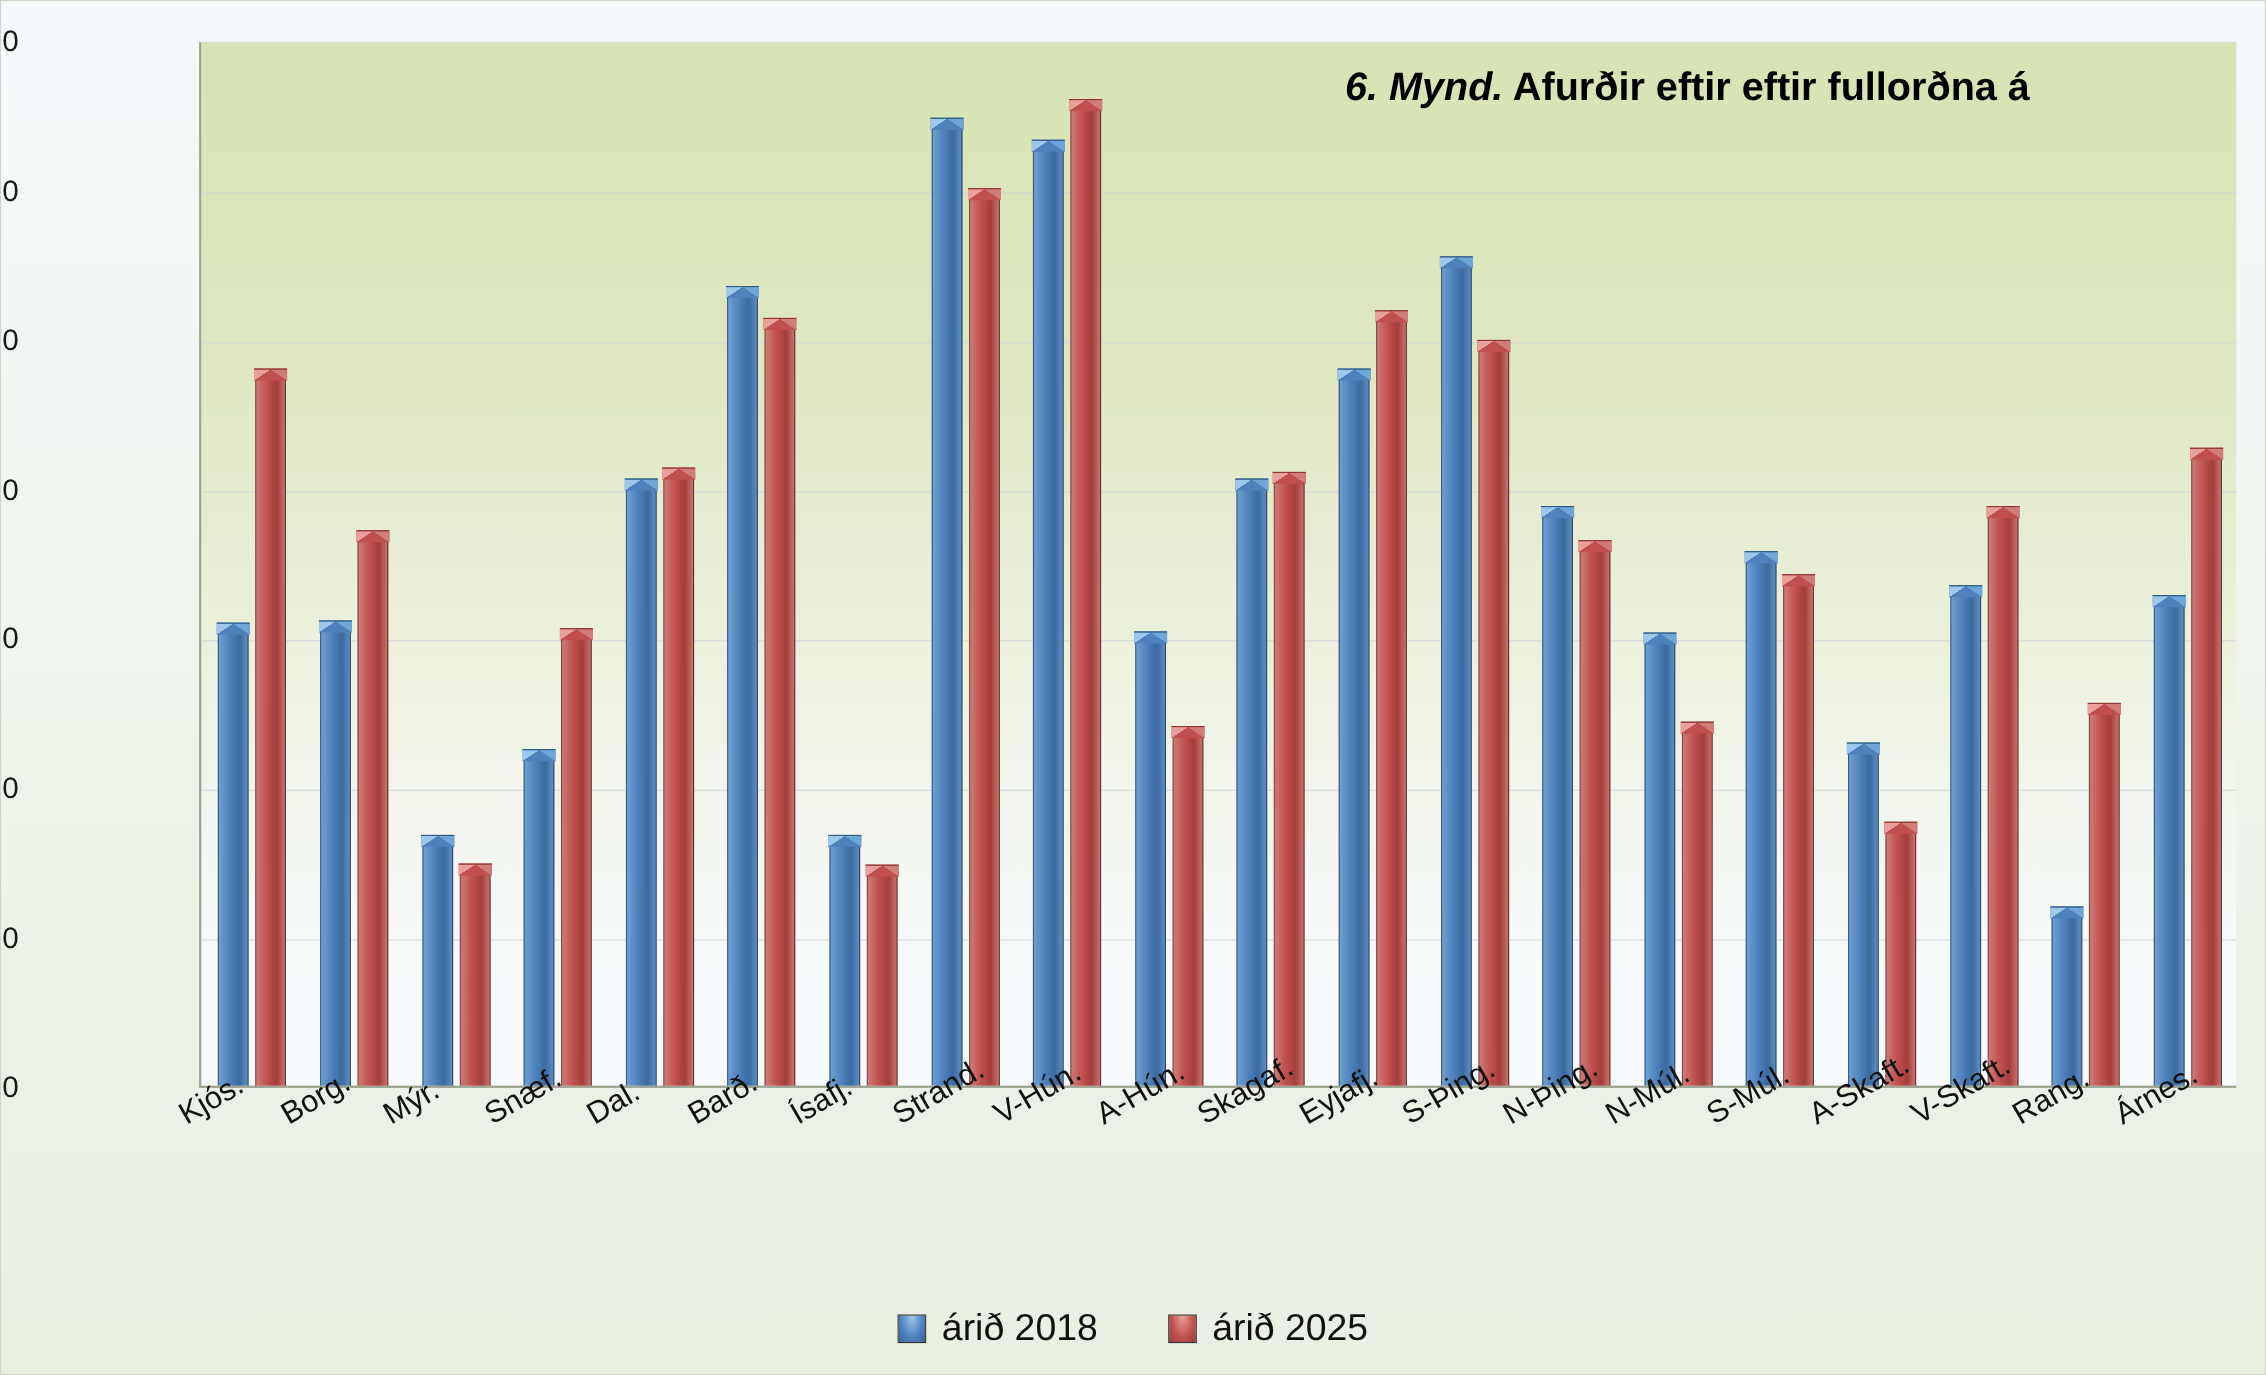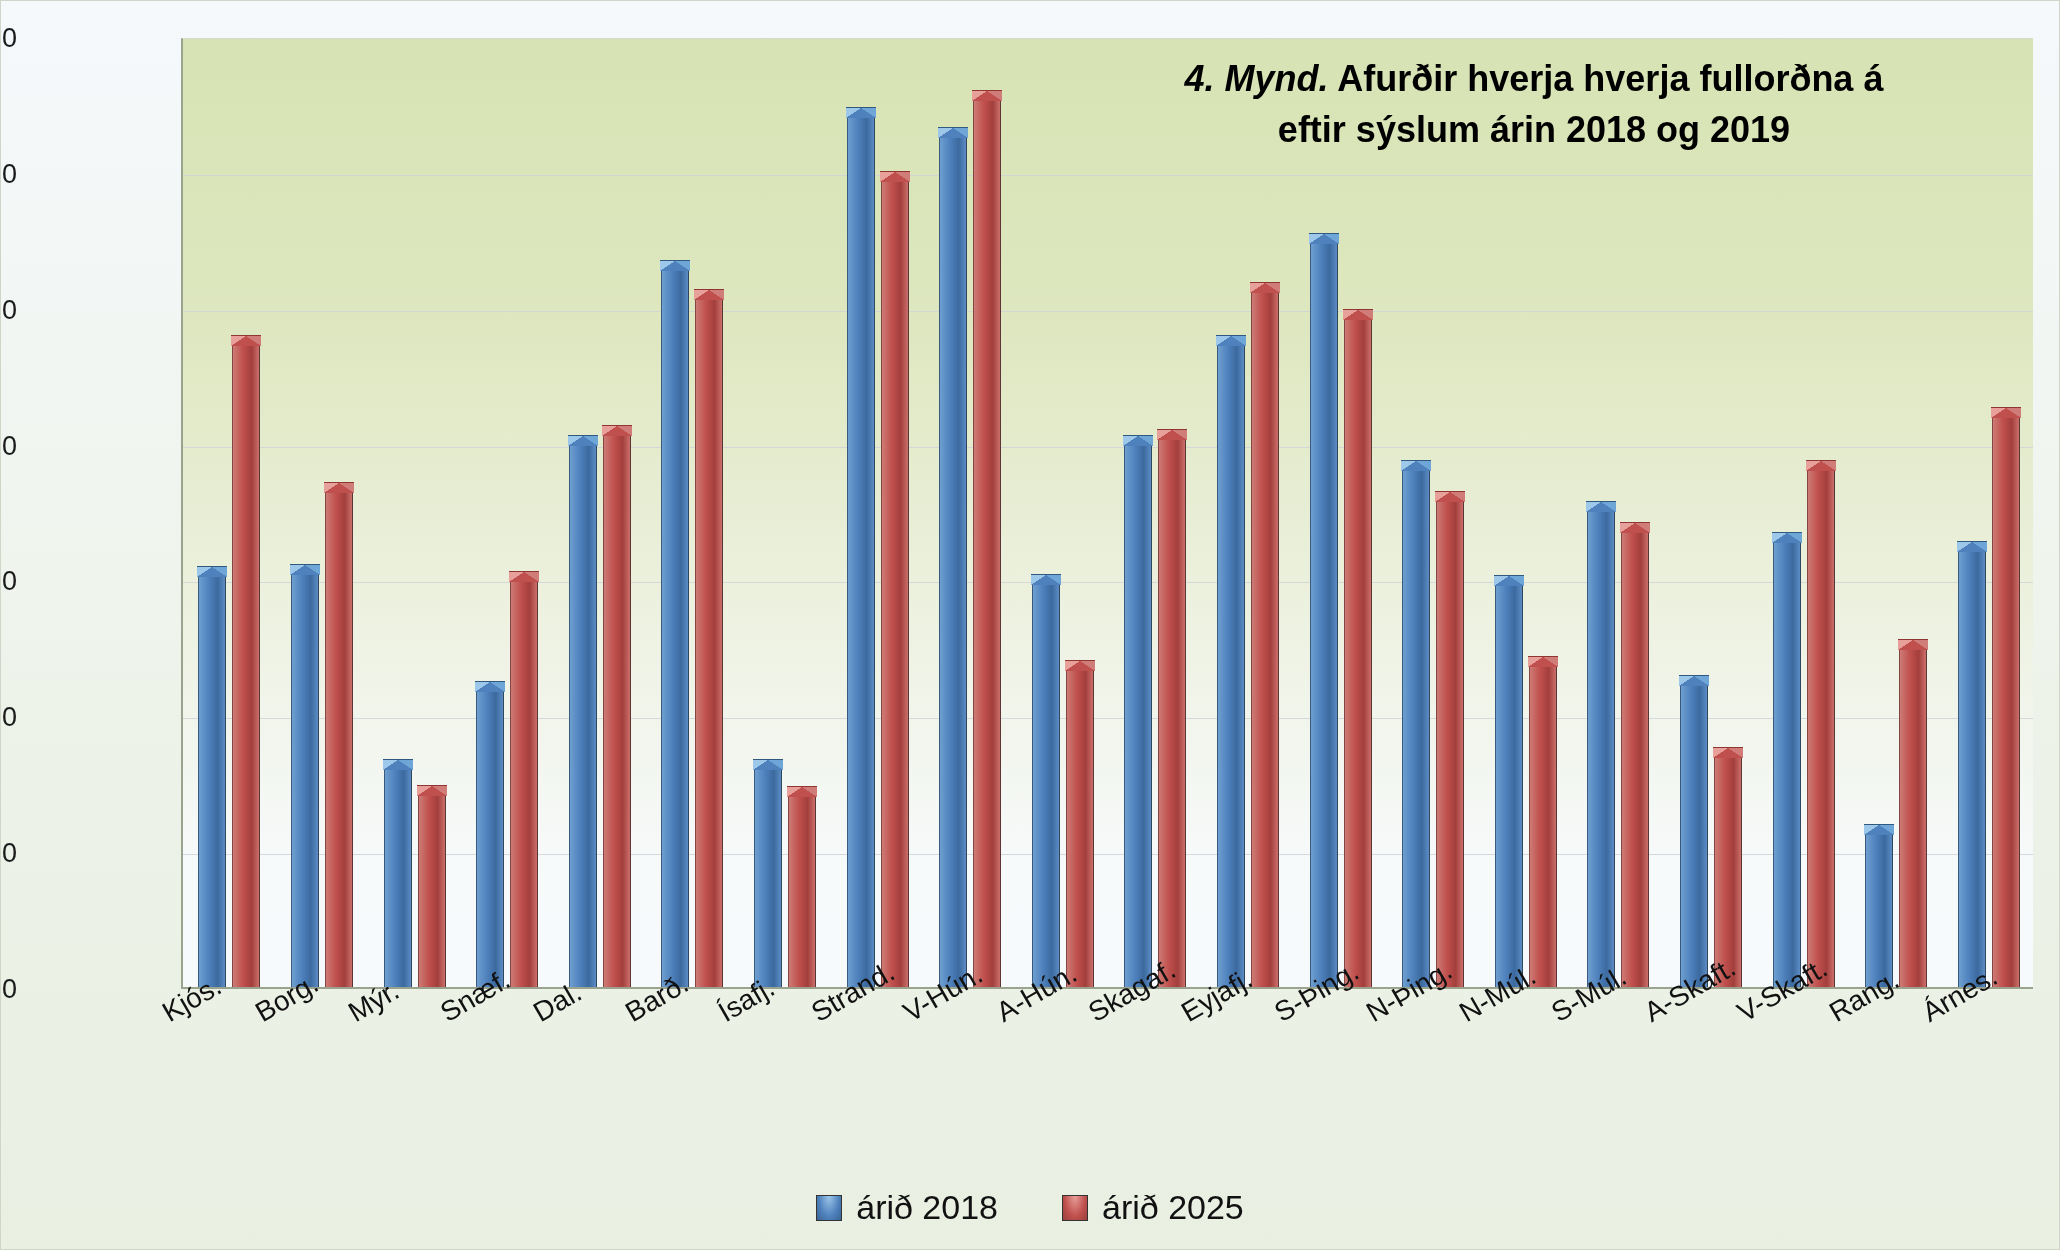--- a/index.html
+++ b/index.html
@@ -334,22 +334,21 @@
       <div class="xlabel" style="left: 1360.1px;">N-Þing.</div>
       <div class="xlabel" style="left: 1452.7px;">N-Múl.</div>
       <div class="xlabel" style="left: 1545.3px;">S-Múl.</div>
       <div class="xlabel" style="left: 1637.9px;">A-Skaft.</div>
       <div class="xlabel" style="left: 1730.5px;">V-Skaft.</div>
       <div class="xlabel" style="left: 1823.1px;">Rang.</div>
       <div class="xlabel" style="left: 1915.7px;">Árnes.</div>
     </div>
 
   <div id="chart-title">
-    <span class="prefix">4. Mynd.</span><span> Afurðir hverja hverja fullorðna á</span><br>
-    <span>eftir sýslum árin 2018 og 2019</span>
+    <span class="prefix">6. Mynd.</span><span> Afurðir eftir eftir fullorðna á</span><br>
   </div>
 
   <div id="legend">
       <div class="legend-item">
         <span class="legend-swatch s2018"></span>
         <span class="legend-label">árið 2018</span>
       </div>
       <div class="legend-item">
         <span class="legend-swatch s2019"></span>
         <span class="legend-label">árið 2025</span>

